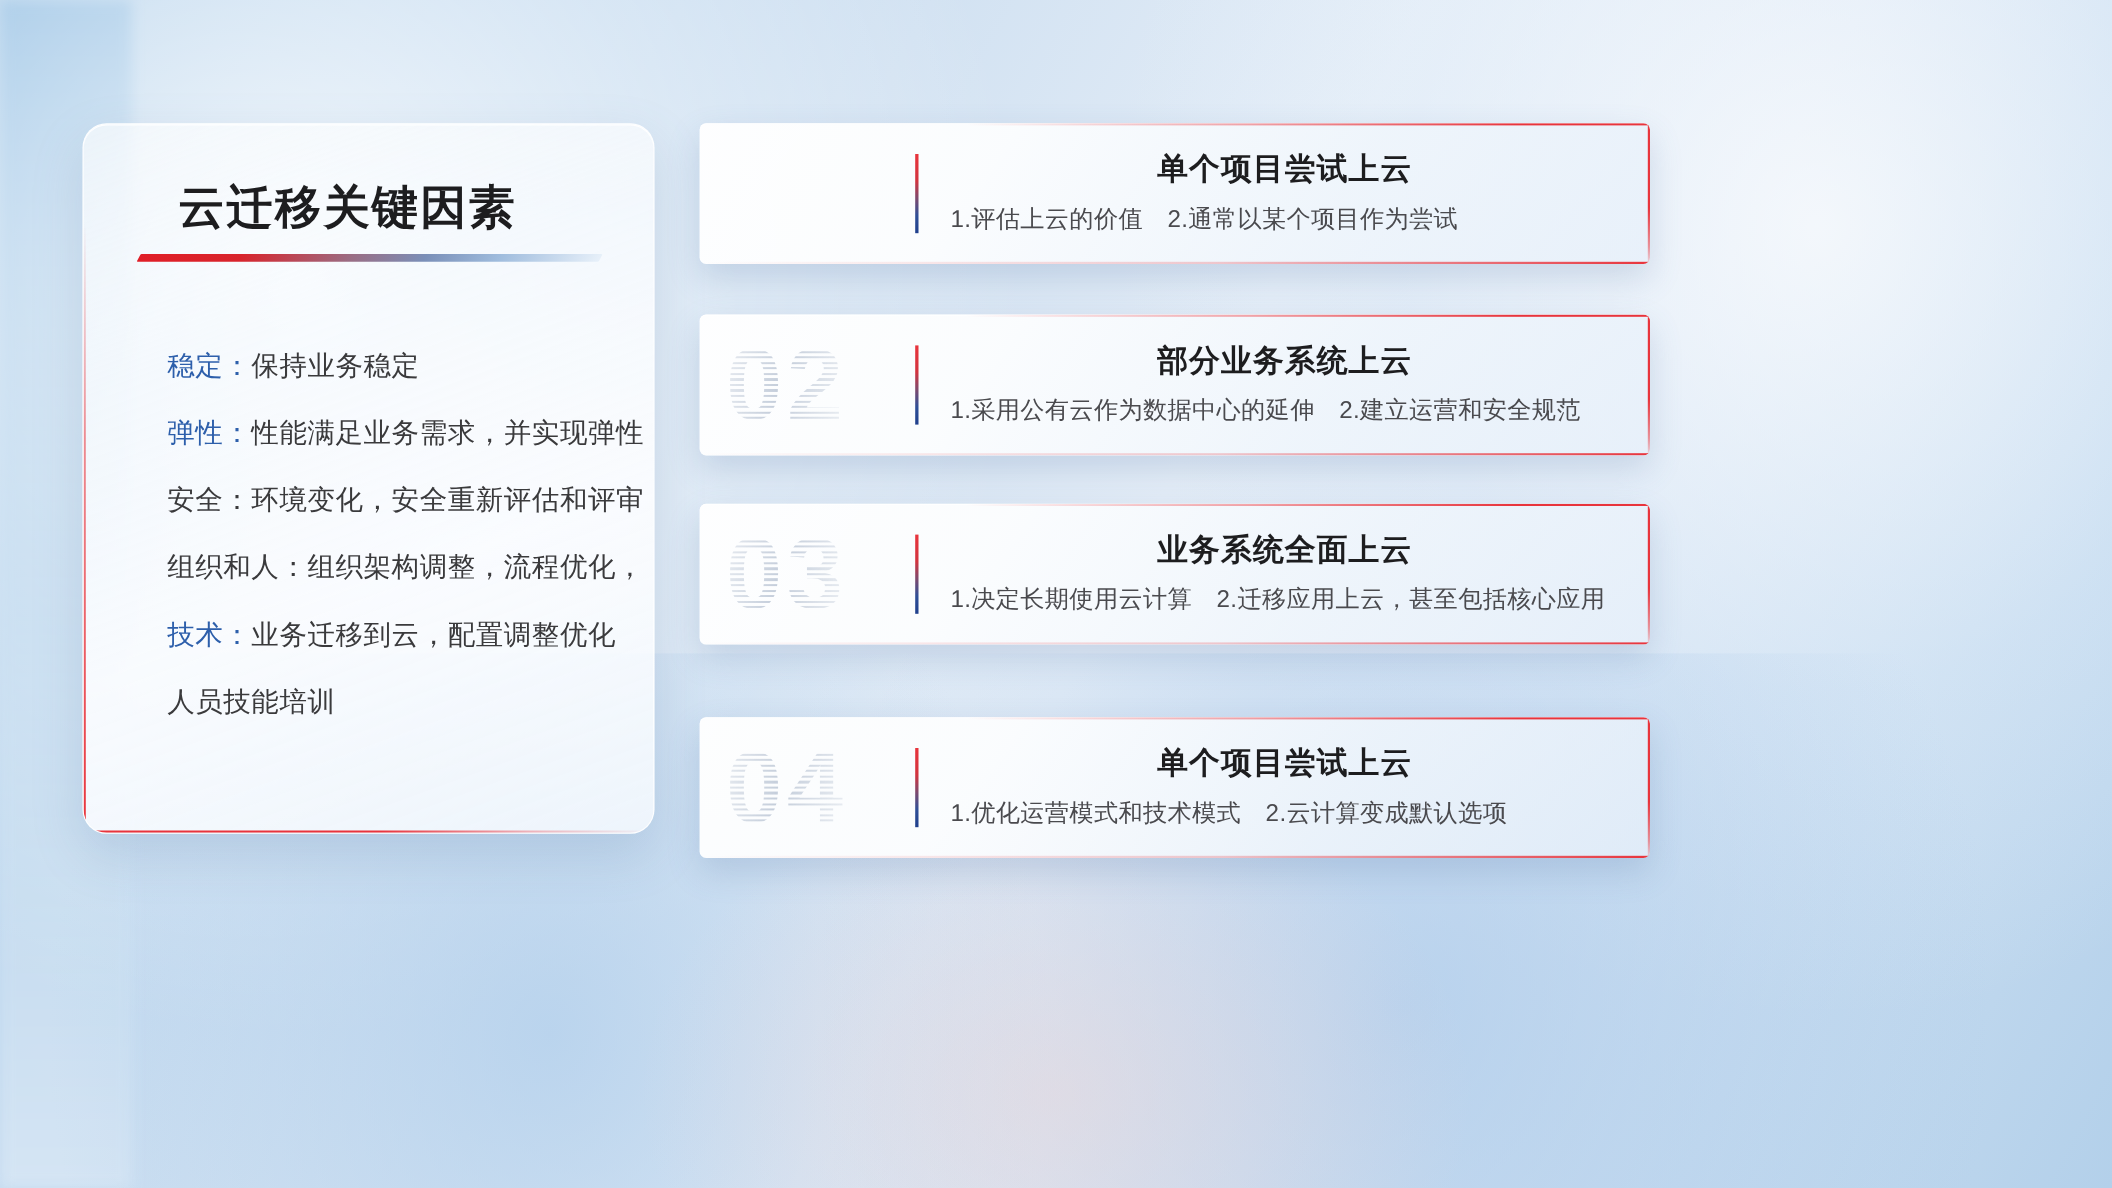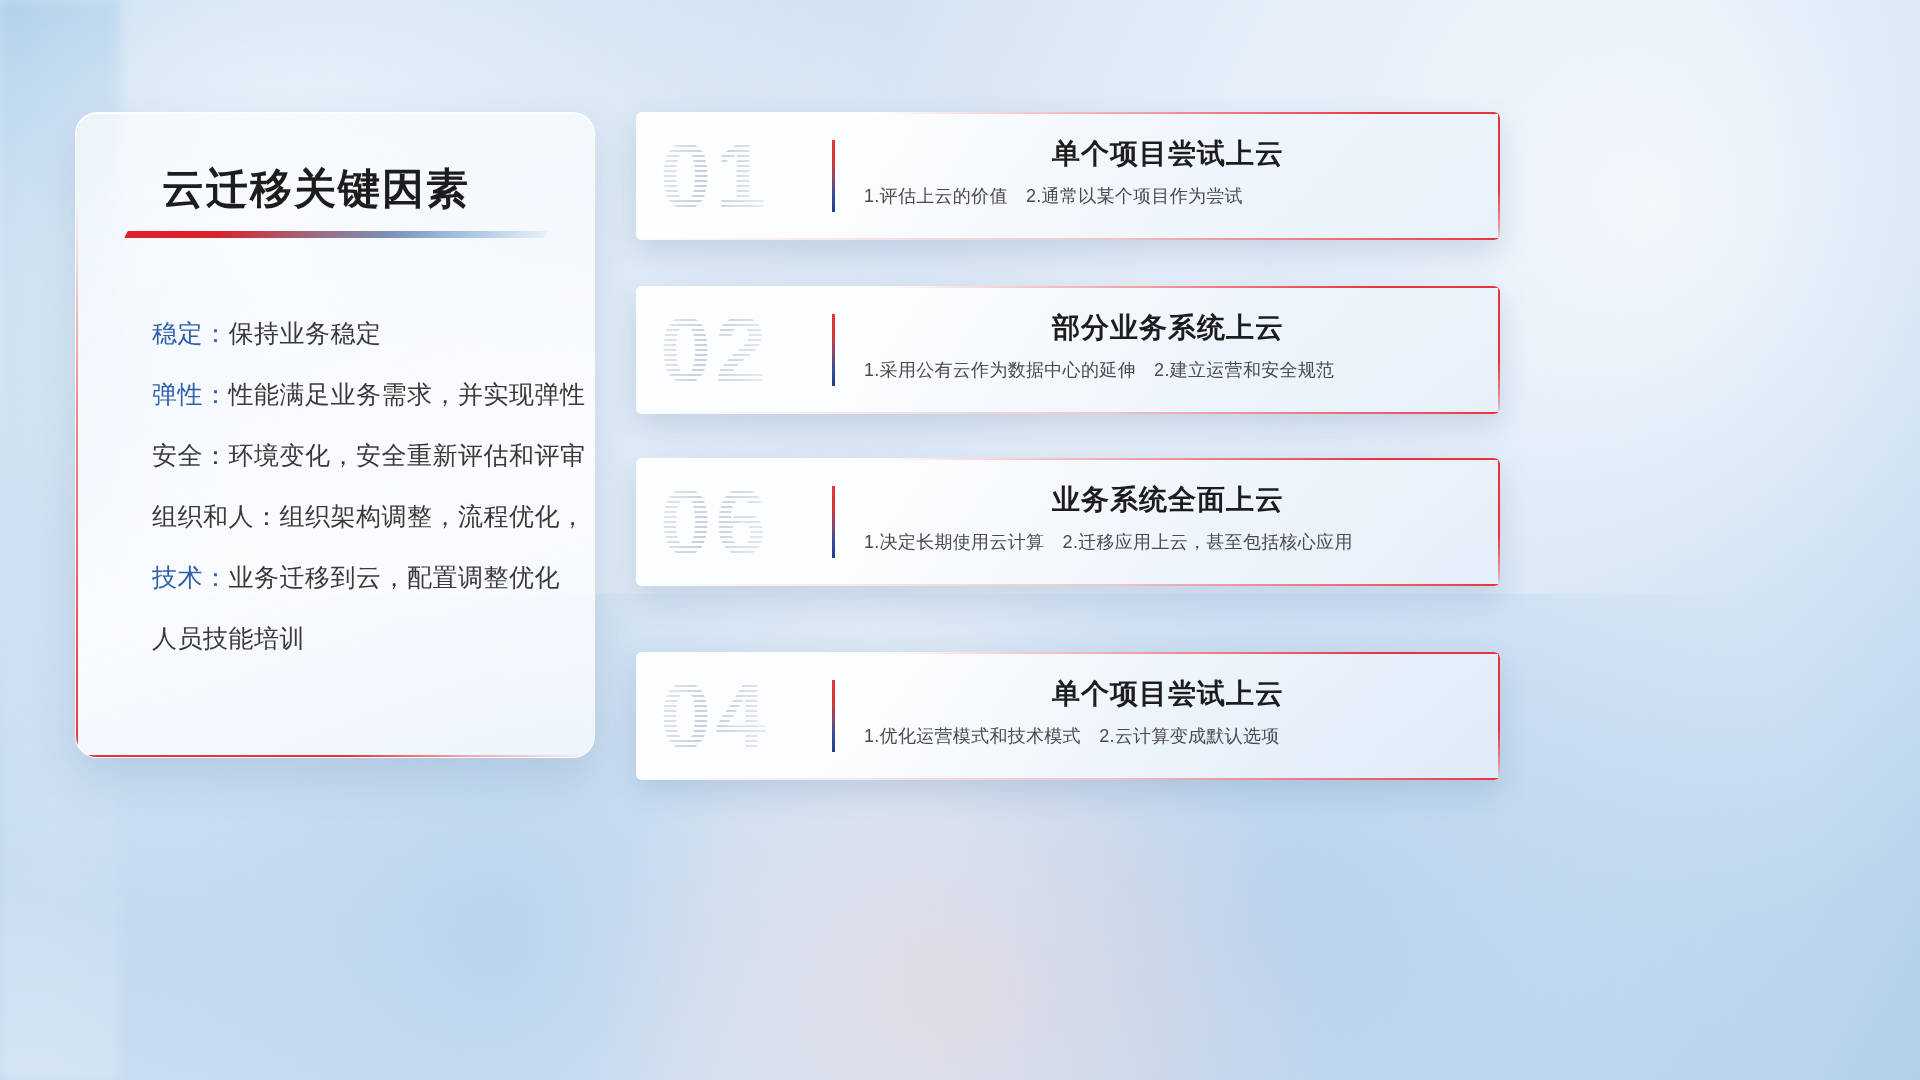--- a/index.html
+++ b/index.html
@@ -123,21 +123,21 @@
   .divider{
     position:absolute; left:196px; top:28px; width:3px; height:72px;
     background:linear-gradient(180deg,#e8343c 0%,#d2343f 34%,#7d4a6e 56%,#2f4f97 78%,#1f3f8c 100%);
   }
   .rc-body{ position:absolute; left:228px; top:26px; right:28px; }
   .rc-title{
     font-size:28px; font-weight:bold; color:#1d1d1f;
     letter-spacing:1px; line-height:1.15; white-space:nowrap;text-align:center;
   }
   .rc-desc{
-    margin-top:14px; font-size:18px; color:#4a4a4e;
+    margin-top:14px; font-size:22px; color:#4a4a4e;
     letter-spacing:.3px; white-space:nowrap;
   }
 </style>
 </head>
 <body>
 
 <div id="bg">
   <div class="bg-base"></div>
   <div class="bg-left-strip"></div>
   <div class="bg-glow-1"></div>
@@ -167,41 +167,40 @@
       <span class="lbl blue">技术：</span><span>业务迁移到云，配置调整优化</span>
     </div>
     <div class="lc-item">
       <span class="lbl dark"></span><span>人员技能培训</span>
     </div>
   </div>
 </div>
 
 <div class="rcard" id="rcard-1">
   <div class="base-line"></div>
-  <div class="ghost-num">01</div>
   <div class="divider"></div>
   <div class="rc-body">
     <div class="rc-title">单个项目尝试上云</div>
     <div class="rc-desc">1.评估上云的价值　2.通常以某个项目作为尝试</div>
   </div>
 </div>
 
 <div class="rcard" id="rcard-2">
   <div class="base-line"></div>
   <div class="ghost-num">02</div>
   <div class="divider"></div>
   <div class="rc-body">
     <div class="rc-title">部分业务系统上云</div>
     <div class="rc-desc">1.采用公有云作为数据中心的延伸　2.建立运营和安全规范</div>
   </div>
 </div>
 
 <div class="rcard" id="rcard-3">
   <div class="base-line"></div>
-  <div class="ghost-num">06</div>
+  <div class="ghost-num">03</div>
   <div class="divider"></div>
   <div class="rc-body">
     <div class="rc-title">业务系统全面上云</div>
     <div class="rc-desc">1.决定长期使用云计算　2.迁移应用上云，甚至包括核心应用</div>
   </div>
 </div>
 
 <div class="rcard" id="rcard-4">
   <div class="base-line"></div>
   <div class="ghost-num">04</div>

